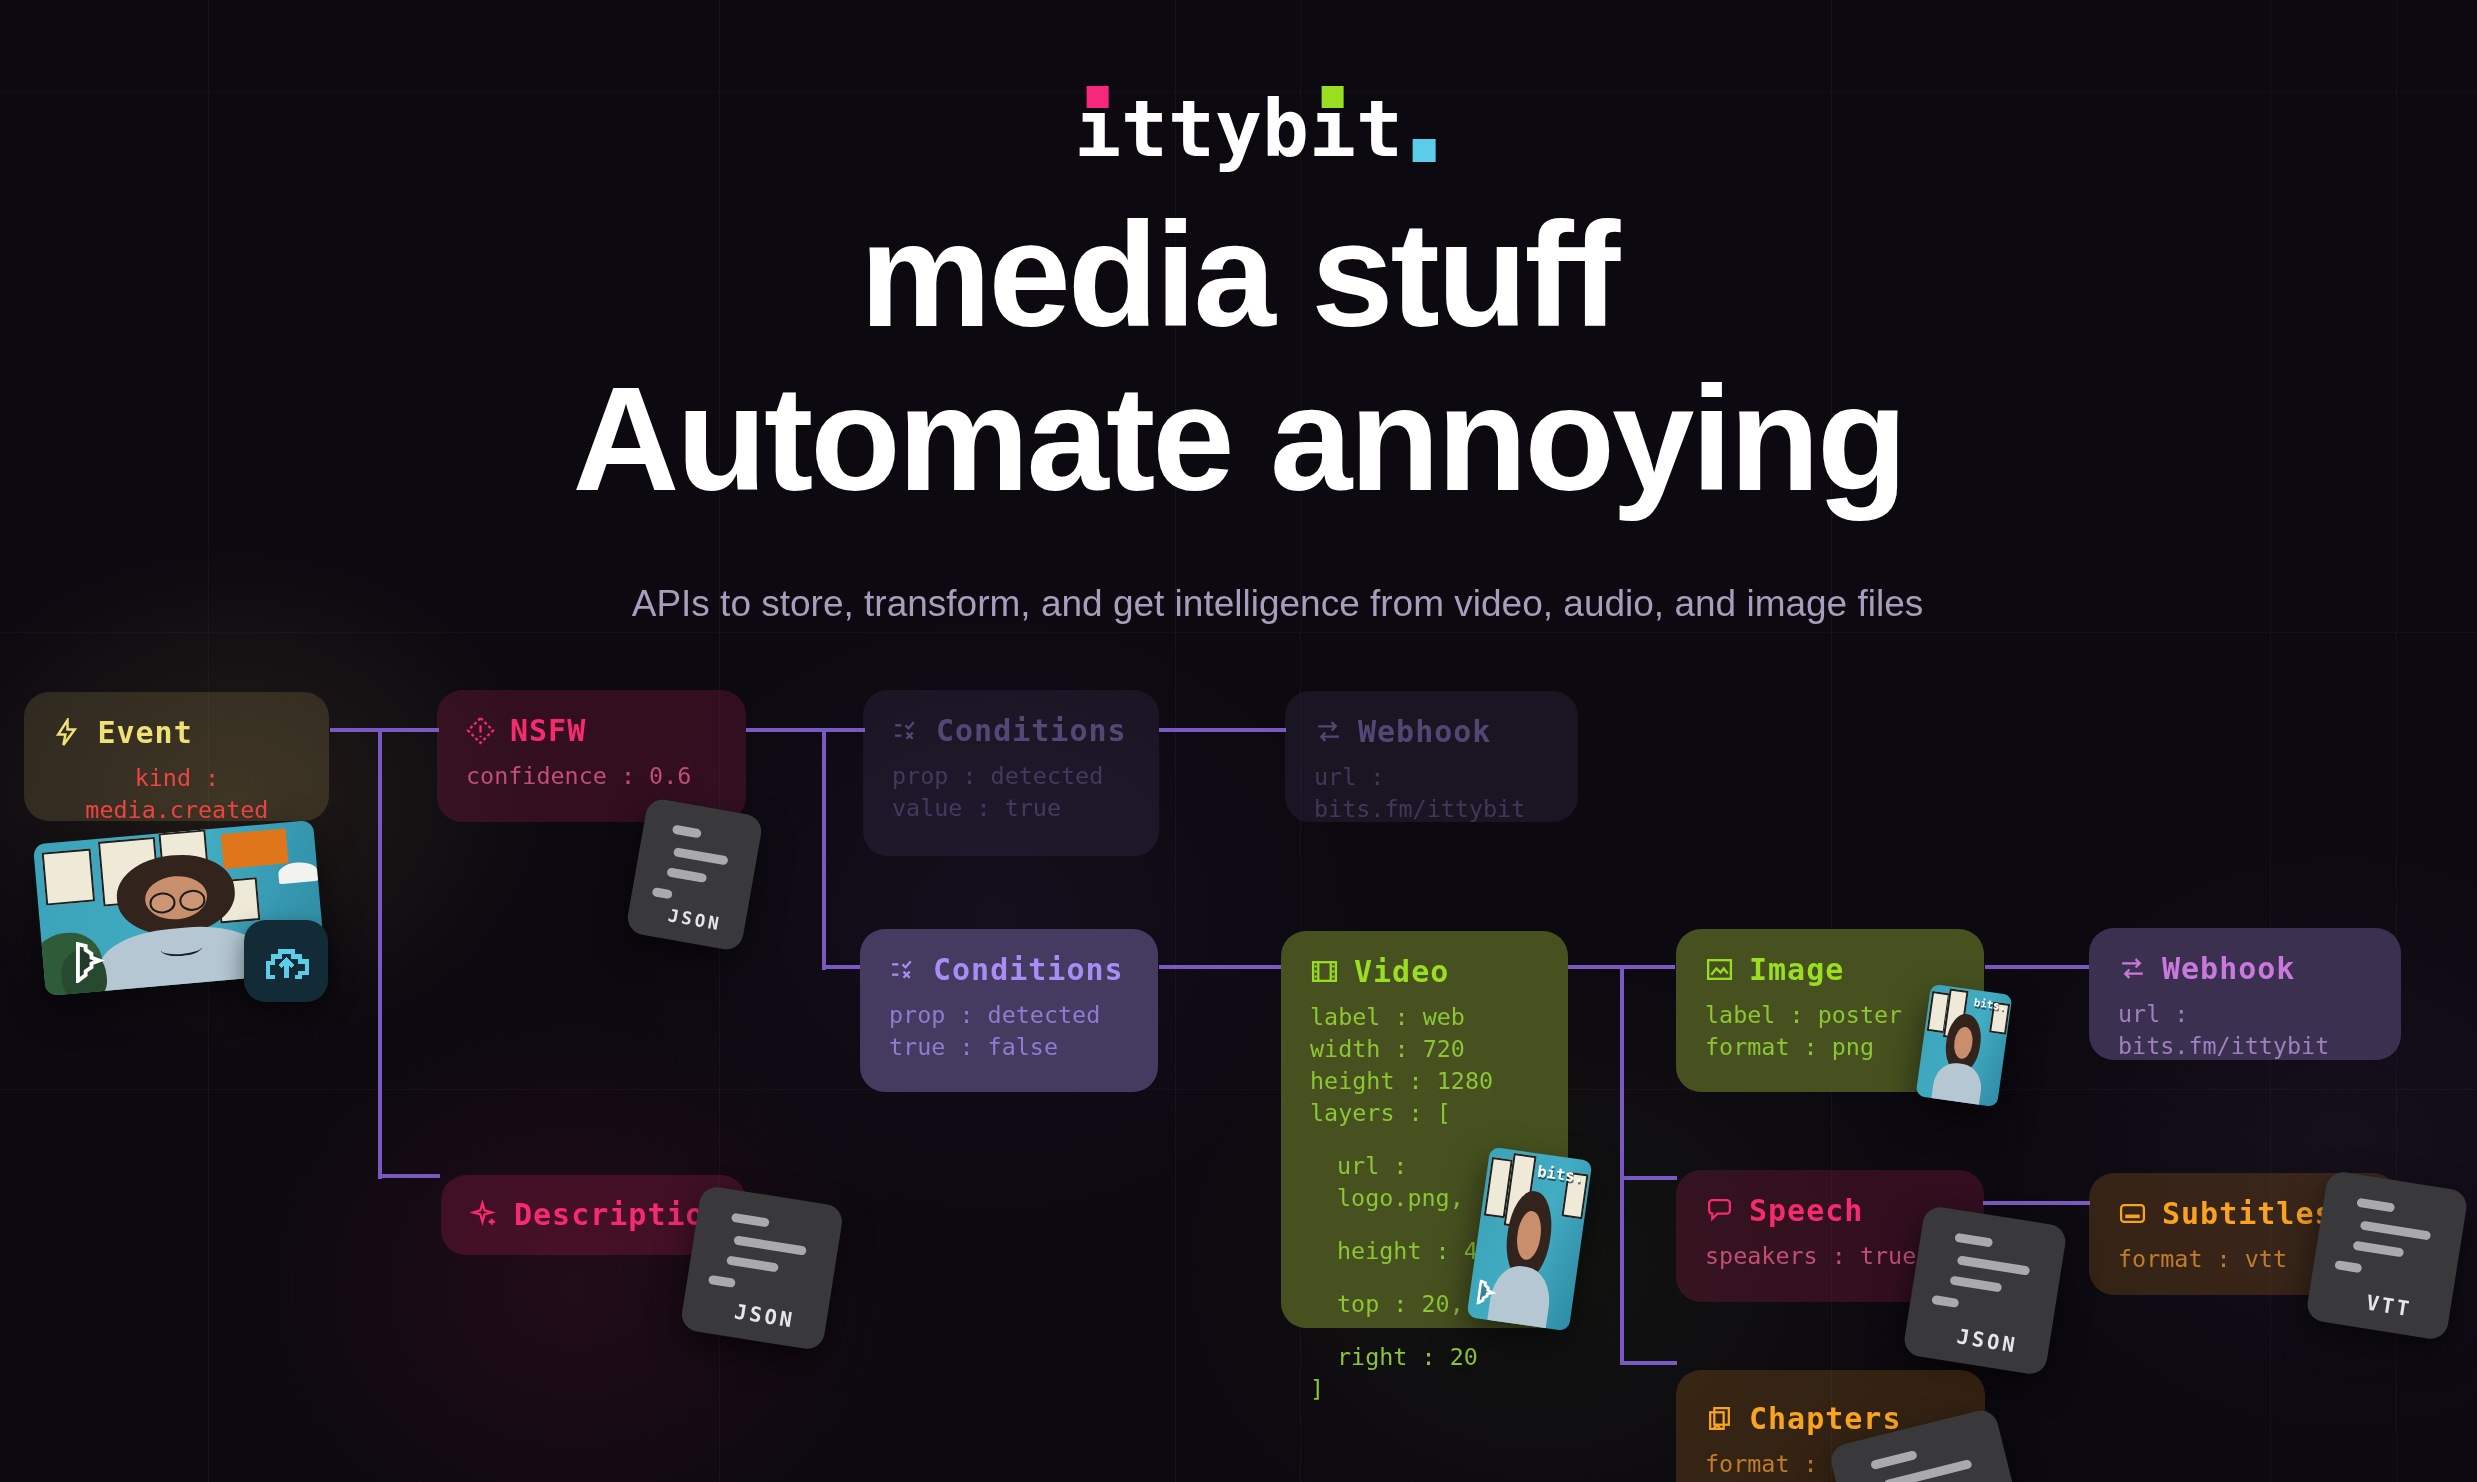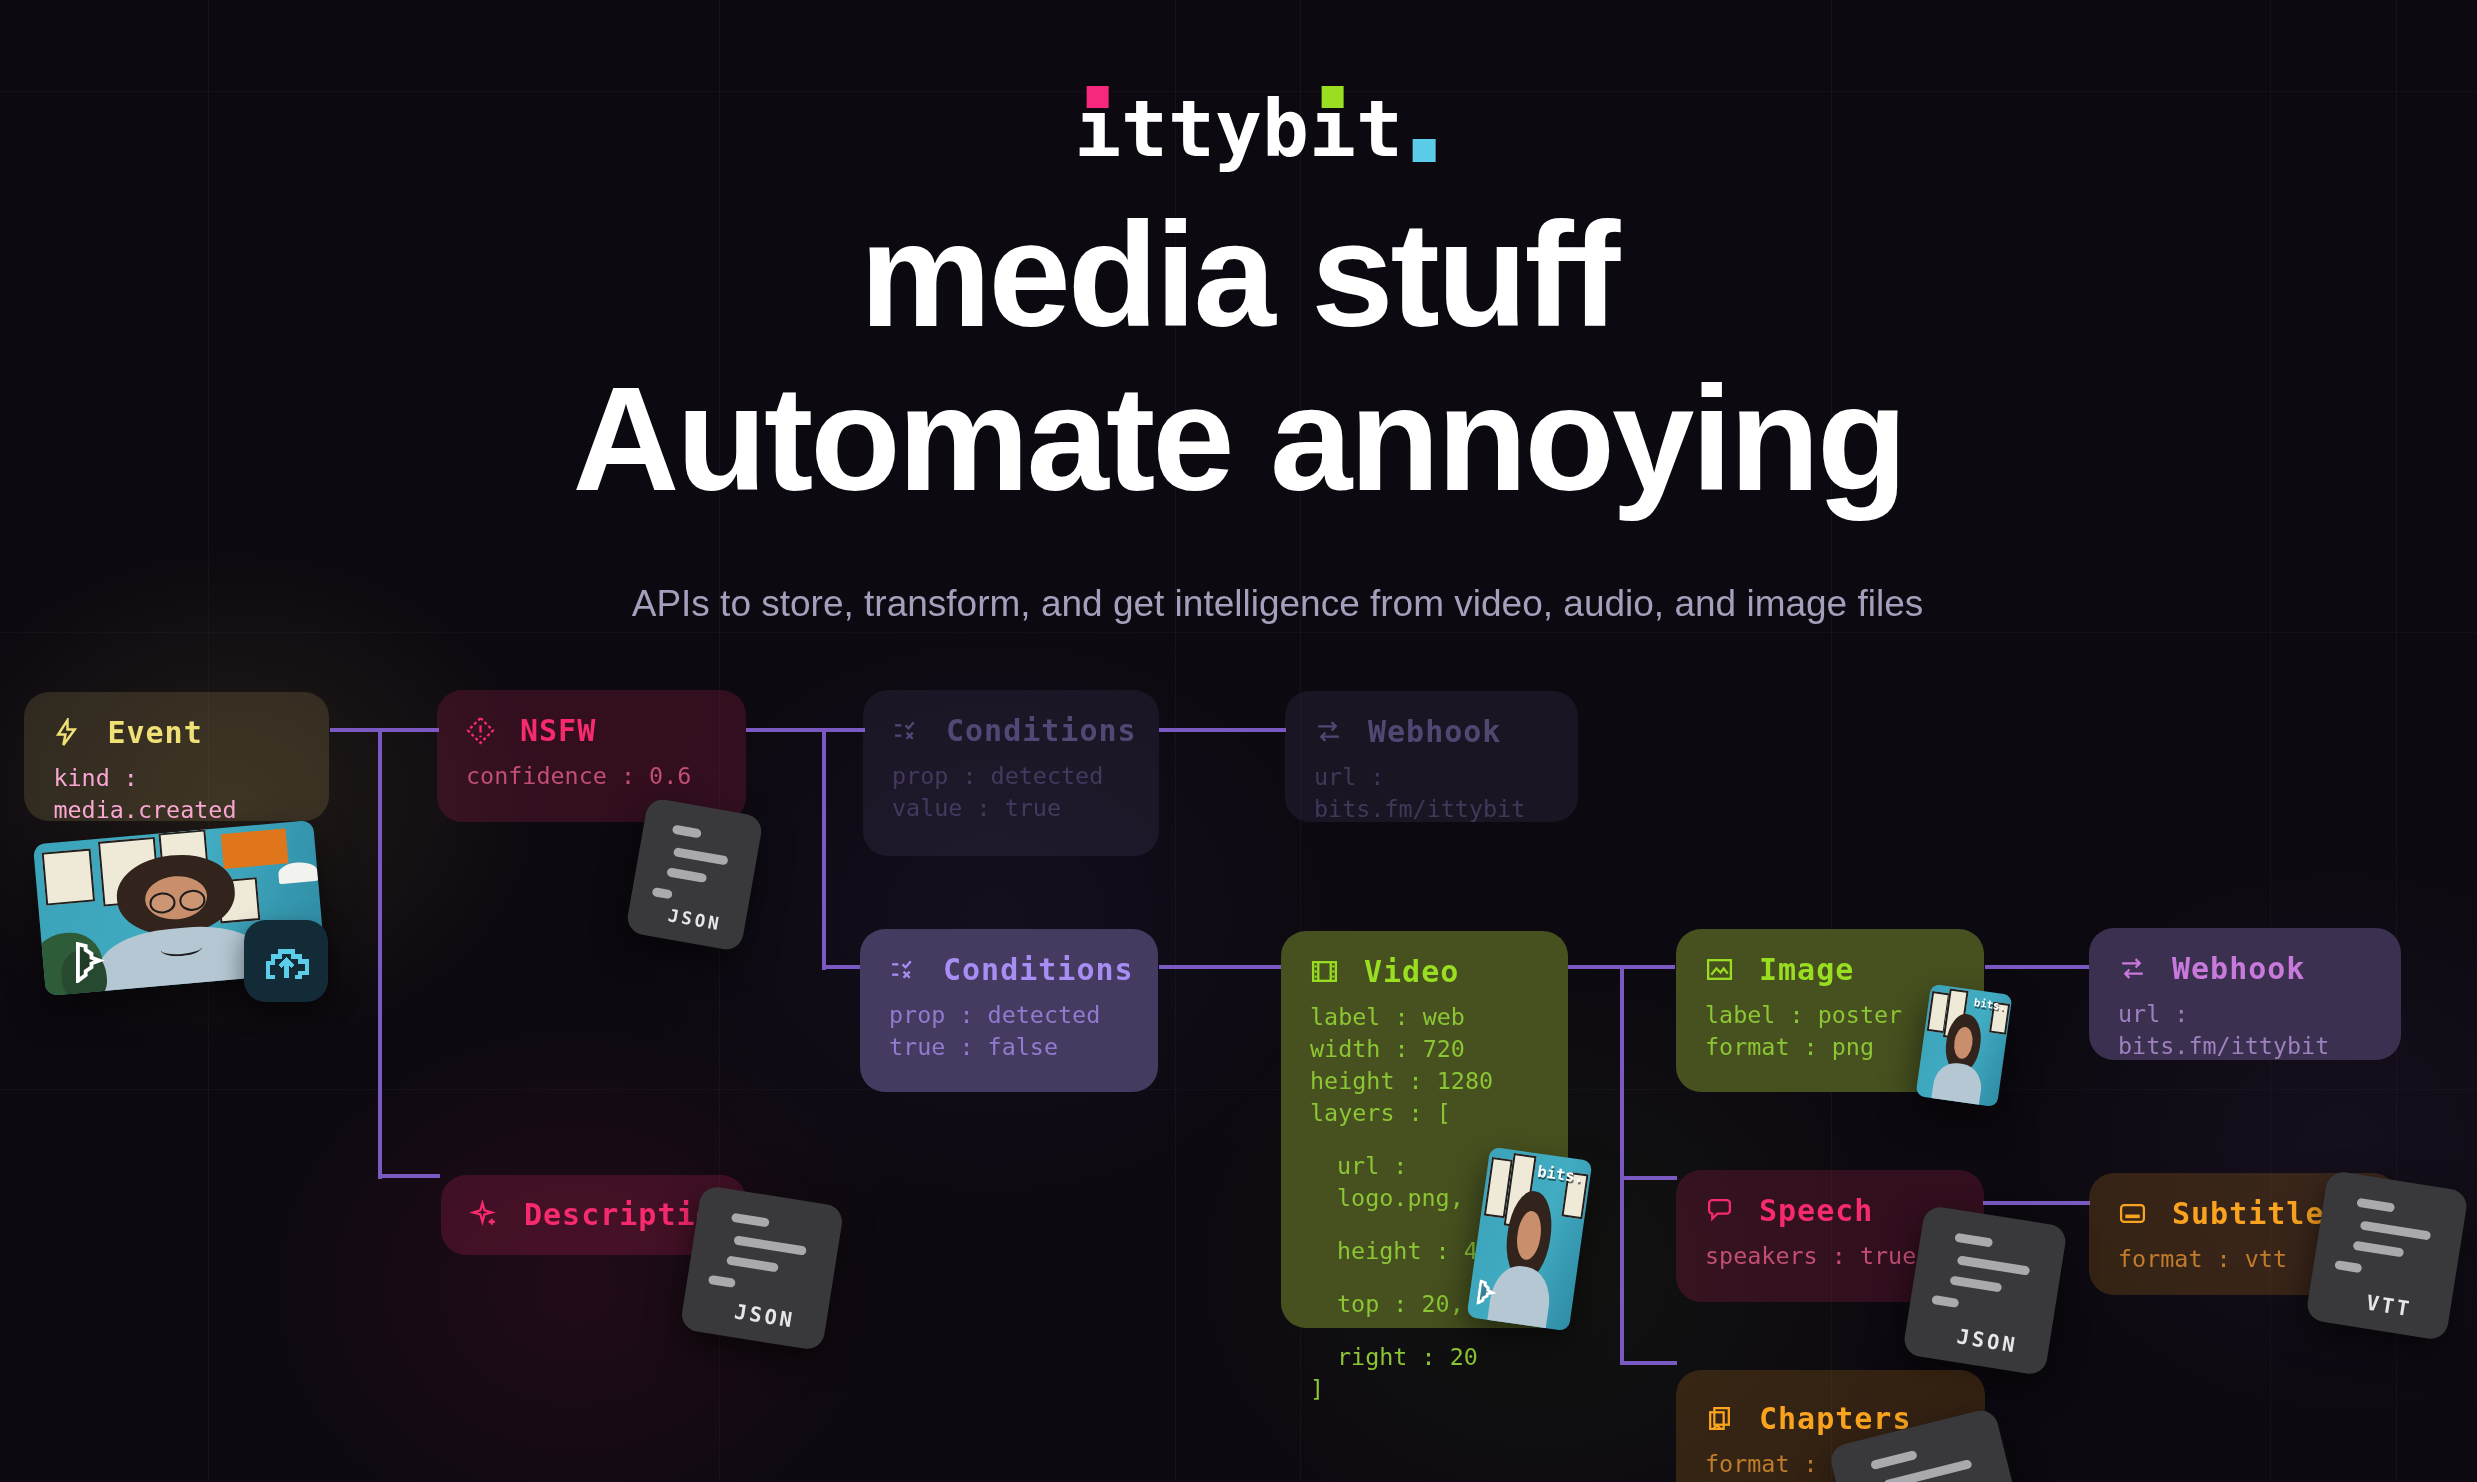--- a/index.html
+++ b/index.html
@@ -19,27 +19,27 @@
   .headline{position:absolute;top:193px;left:0;width:100%;text-align:center;
         font-family:"Liberation Sans",sans-serif;font-weight:bold;
         font-size:148px;line-height:164px;letter-spacing:-2.9px;color:#FFFFFF;}
   .subtitle{position:absolute;top:583px;left:0;width:100%;text-align:center;
         font-family:"Liberation Sans",sans-serif;font-size:37px;color:#A59FBC;padding-left:39px;}
   
   .edge{position:absolute;background:#7A5AC2;}
   .eh{height:3.9px;} .ev{width:3.9px;}
   
   .node{position:absolute;border-radius:25px;}
-  .node .hd{display:flex;align-items:center;gap:25px;padding:23.4px 29px 0 29px;
+  .node .hd{display:flex;align-items:center;gap:15px;padding:23.4px 29px 0 29px;
         font-weight:bold;font-size:30px;letter-spacing:1px;}
   .node .hd svg{flex:0 0 auto;}
   .node .bd{padding:11.7px 29px 0 29px;font-size:23.4px;line-height:32px;}
   .node .bd .indent{padding-left:27px;margin-top:21px;}
   .t-yellow{background:rgba(205,185,105,0.17);color:#EFE176;}
-  .t-yellow .bd{color:#f9a8d4;}
+  .t-yellow .bd{color:#ef4444;text-align:center;}
   .t-pink{background:rgba(247,42,110,0.16);color:#F72A6E;}
   .t-pink .bd{color:#C24E74;}
   .t-purple{background:#453A5F;color:#A88DF5;}
   .t-purple .bd{color:#8F7BD0;}
   .t-green{background:#46511F;color:#99DE21;}
   .t-green .bd{color:#8CC634;}
   .t-orchid{background:#3C3050;color:#C978DC;}
   .t-orchid .bd{color:#9D80BD;}
   .t-orange{background:rgba(247,160,35,0.17);color:#F9A31F;}
   .t-orange .bd{color:#C17C2B;}

